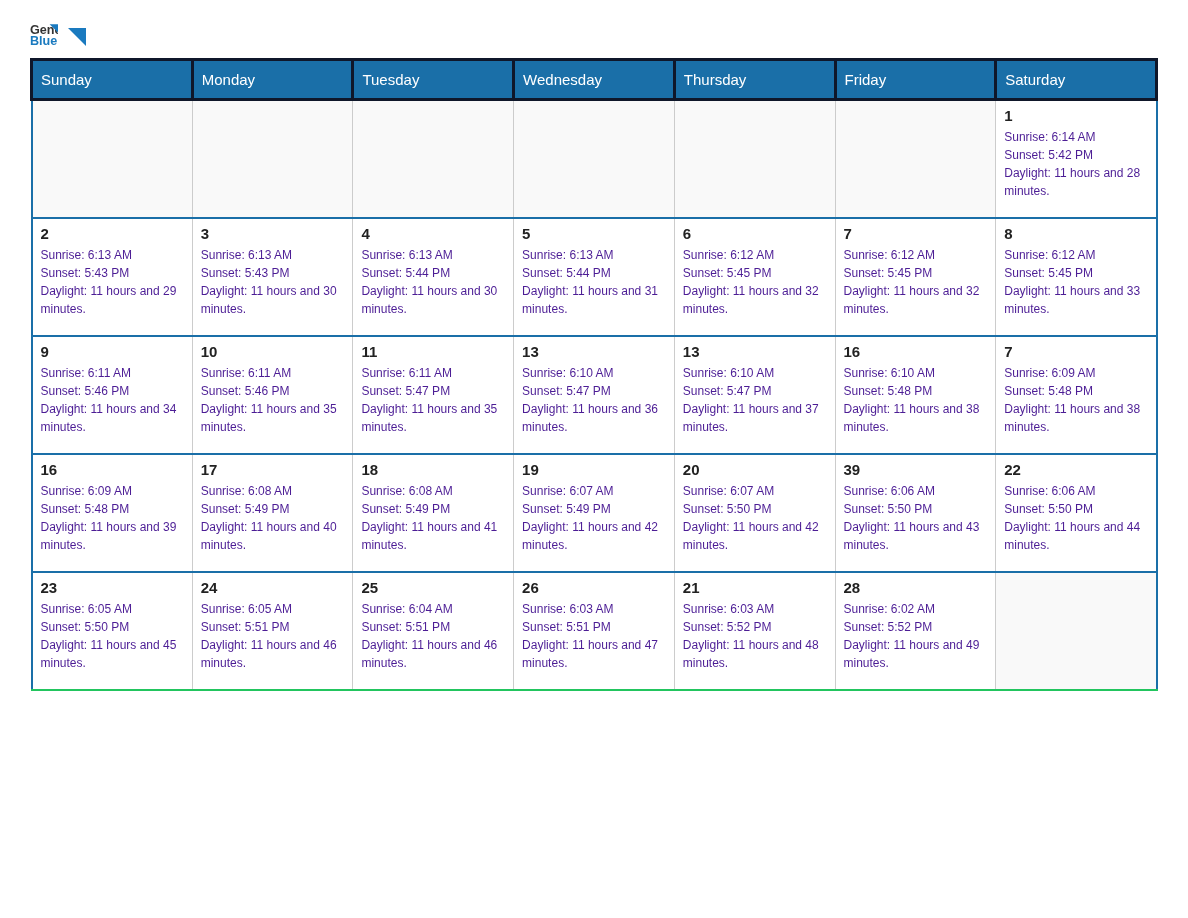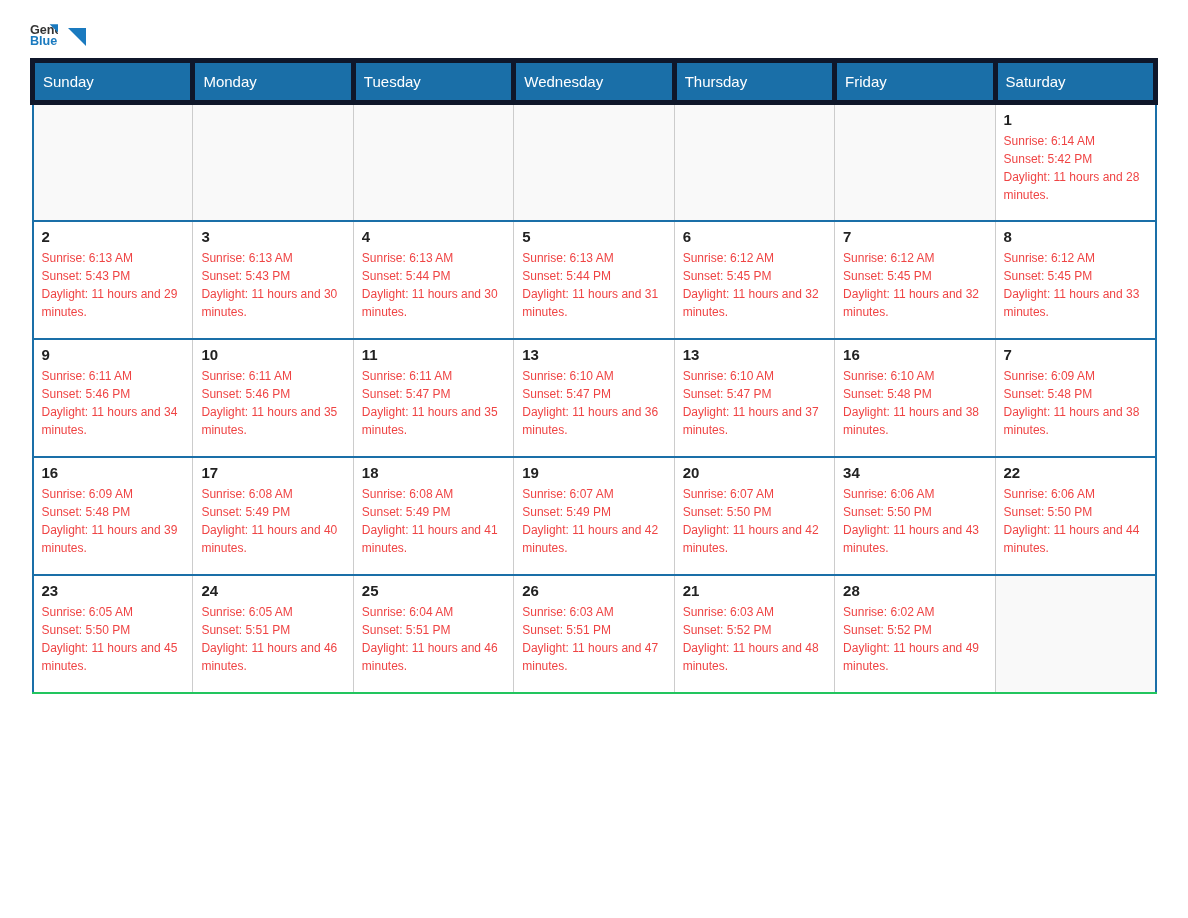--- a/index.html
+++ b/index.html
@@ -44,42 +44,42 @@
       border-collapse: collapse;
       margin-top: 10px;
     }
     thead tr th {
       background-color: #1a6fa8;
       color: #fff;
       font-size: 15px;
       font-weight: normal;
       padding: 10px 8px;
       text-align: left;
-      border: 5px solid #0f172a;
+      border: 3px solid #0f172a;
     }
     tbody tr td {
       width: 14.28%;
       vertical-align: top;
       padding: 6px 8px;
       border: 1px solid #ccc;
       font-size: 12.5px;
       color: #333;
       min-height: 100px;
       height: 118px;
     }
     tbody tr td .day-num {
       font-size: 15px;
       font-weight: bold;
       color: #222;
       margin-bottom: 4px;
       display: block;
     }
     tbody tr td .day-info {
       font-size: 12px;
-      color: #ef4444;
+      color: #4c1d95;
       line-height: 1.5;
     }
     tbody tr td.empty {
       background: #f9f9f9;
     }
     tbody tr:first-child td {
       border-top: 2px solid #1a6fa8;
     }
     tbody tr td:first-child {
       border-left: 2px solid #1a6fa8;
@@ -222,21 +222,21 @@
         </td>
         <td>
           <span class="day-num">19</span>
           <div class="day-info">Sunrise: 6:07 AM<br>Sunset: 5:49 PM<br>Daylight: 11 hours and 42 minutes.</div>
         </td>
         <td>
           <span class="day-num">20</span>
           <div class="day-info">Sunrise: 6:07 AM<br>Sunset: 5:50 PM<br>Daylight: 11 hours and 42 minutes.</div>
         </td>
         <td>
-          <span class="day-num">34</span>
+          <span class="day-num">39</span>
           <div class="day-info">Sunrise: 6:06 AM<br>Sunset: 5:50 PM<br>Daylight: 11 hours and 43 minutes.</div>
         </td>
         <td>
           <span class="day-num">22</span>
           <div class="day-info">Sunrise: 6:06 AM<br>Sunset: 5:50 PM<br>Daylight: 11 hours and 44 minutes.</div>
         </td>
       </tr>
       <tr>
         <td>
           <span class="day-num">23</span>

